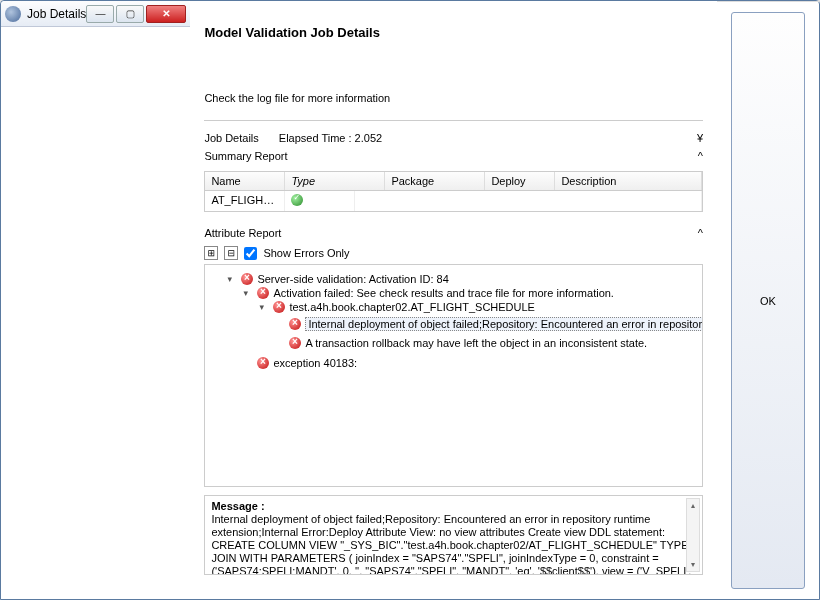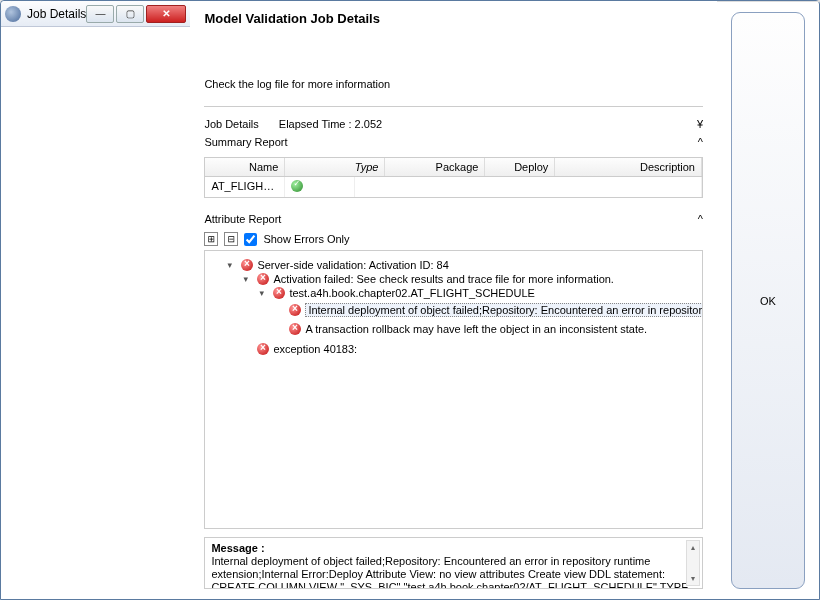--- a/index.html
+++ b/index.html
@@ -4,52 +4,52 @@
 <style>
 * { box-sizing: border-box; margin: 0; padding: 0; }
 body { font-family: "Segoe UI", Tahoma, sans-serif; font-size: 11px; background: #f0f0f0; width: 820px; height: 600px; overflow: hidden; }
 .window { width: 820px; height: 600px; background: #fff; border: 1px solid #5a7aa0; border-radius: 4px 4px 0 0; box-shadow: 0 3px 10px rgba(0,0,0,0.3); display: flex; flex-direction: row; }
 .titlebar { height: 26px; background: linear-gradient(#fdfdfe,#e6ecf5); border-bottom: 1px solid #c0c8d8; display: flex; align-items: center; padding: 0 4px; border-radius: 4px 4px 0 0; }
 .titlebar .app-icon { width: 16px; height: 16px; border-radius: 50%; background: radial-gradient(circle at 6px 6px,#b0c4de,#4a6a9a); margin-right: 6px; }
 .titlebar .title { flex: 1; font-size: 12px; color: #000; }
 .winbtns { display: flex; gap: 2px; }
 .winbtn { width: 28px; height: 18px; border: 1px solid #9aa; border-radius: 2px; background: linear-gradient(#f9f9f9,#dce5f0); display: flex; align-items: center; justify-content: center; font-size: 10px; color: #333; }
 .winbtn.close { background: linear-gradient(#f08080,#cc2020); color: #fff; border-color: #a02020; width: 40px; font-weight: bold; }
-.content { flex: 1; padding: 10px 14px; display: flex; flex-direction: column; overflow: hidden; }
+.content { flex: 1; padding: 24px 14px; display: flex; flex-direction: column; overflow: hidden; }
 .header-title { font-size: 13px; font-weight: bold; margin-bottom: 4px; }
 .header-sub { font-size: 11px; margin-bottom: 10px; margin-top: 48px; }
 .hr { border: none; border-top: 1px solid #ccc; margin: 6px 0 8px; }
 .section-row { display: flex; align-items: center; padding: 3px 0; cursor: default; }
 .section-row .label { font-size: 11px; }
 .section-row .chev { margin-left: auto; font-size: 11px; color: #000; }
 .summary-table { border: 1px solid #ccc; margin: 6px 0 12px; }
-.summary-table .thead { display: flex; background: linear-gradient(#fdfdfd,#efefef); border-bottom: 1px solid #ccc; text-align: right; }
+.summary-table .thead { display: flex; background: linear-gradient(#fdfdfd,#efefef); border-bottom: 1px solid #ccc; }
 .summary-table .th { padding: 3px 6px; font-size: 11px; border-right: 1px solid #ddd; }
 .summary-table .tr { display: flex; }
 .summary-table .td { padding: 3px 6px; font-size: 11px; border-right: 1px solid #eee; overflow: hidden; white-space: nowrap; text-overflow: ellipsis; }
 .col-name { width: 80px; } .col-type { width: 100px; font-style: italic; } .col-pkg { width: 100px; } .col-status { width: 70px; } .col-desc { flex: 1; }
 .status-ok { display: inline-block; width: 12px; height: 12px; border-radius: 50%; background: radial-gradient(circle at 4px 4px,#a0f0a0,#2a8a2a); position: relative; }
 .status-ok::after { content: "✓"; color: #fff; font-size: 8px; position: absolute; left: 2px; top: -1px; }
 .controls-row { display: flex; align-items: center; gap: 6px; padding: 4px 0; font-size: 11px; }
 .ctl-icon { display: inline-block; width: 14px; height: 14px; border: 1px solid #888; font-size: 9px; text-align: center; line-height: 12px; background: #fff; }
 .chk { width: 13px; height: 13px; }
 .tree-wrap { flex: 1; border: 1px solid #ccc; padding: 6px; overflow: auto; background: #fff; min-height: 0; }
 .tree ul { list-style: none; padding-left: 16px; }
 .tree li { padding: 1px 0; white-space: nowrap; }
 .tree .row { display: inline-flex; align-items: center; gap: 4px; }
 .disclose { display: inline-block; width: 10px; font-size: 9px; color: #555; }
 .err-icon { display: inline-block; width: 12px; height: 12px; border-radius: 50%; background: radial-gradient(circle at 4px 4px,#ff9090,#c01010); position: relative; flex-shrink: 0; }
 .err-icon::after { content: "×"; color: #fff; font-size: 10px; font-weight: bold; position: absolute; left: 2.5px; top: -1.5px; }
 .tree .selected { border: 1px dotted #888; background: #eef3fb; padding: 0 2px; }
-.msg-box { border: 1px solid #ccc; margin-top: 8px; padding: 4px 6px; height: 52px; overflow: hidden; position: relative; font-size: 11px; line-height: 13px; }
+.msg-box { border: 1px solid #ccc; margin-top: 8px; padding: 4px 6px; height: 80px; overflow: hidden; position: relative; font-size: 11px; line-height: 13px; }
 .msg-box .lbl { font-weight: bold; }
 .msg-box .body { white-space: normal; word-wrap: break-word; }
 .msg-scroll { position: absolute; right: 2px; top: 2px; bottom: 2px; width: 14px; background: #f4f4f4; border: 1px solid #ddd; display: flex; flex-direction: column; justify-content: space-between; align-items: center; font-size: 8px; color: #666; }
 .footer { padding: 10px 14px; border-top: 1px solid #ddd; display: flex; justify-content: flex-end; }
-.ok-btn { min-width: 74px; padding: 3px 18px; background: linear-gradient(#fefefe,#e4e9f2); border: 1px solid #8aa0c0; border-radius: 9px; font-size: 11px; cursor: pointer; }
+.ok-btn { min-width: 74px; padding: 3px 18px; background: linear-gradient(#fefefe,#e4e9f2); border: 1px solid #8aa0c0; border-radius: 3px; font-size: 11px; cursor: pointer; }
 </style>
 </head>
 <body>
 
 <div class="window">
   <div class="titlebar">
     <span class="app-icon"></span>
     <span class="title">Job Details</span>
     <div class="winbtns">
       <div class="winbtn">—</div>

